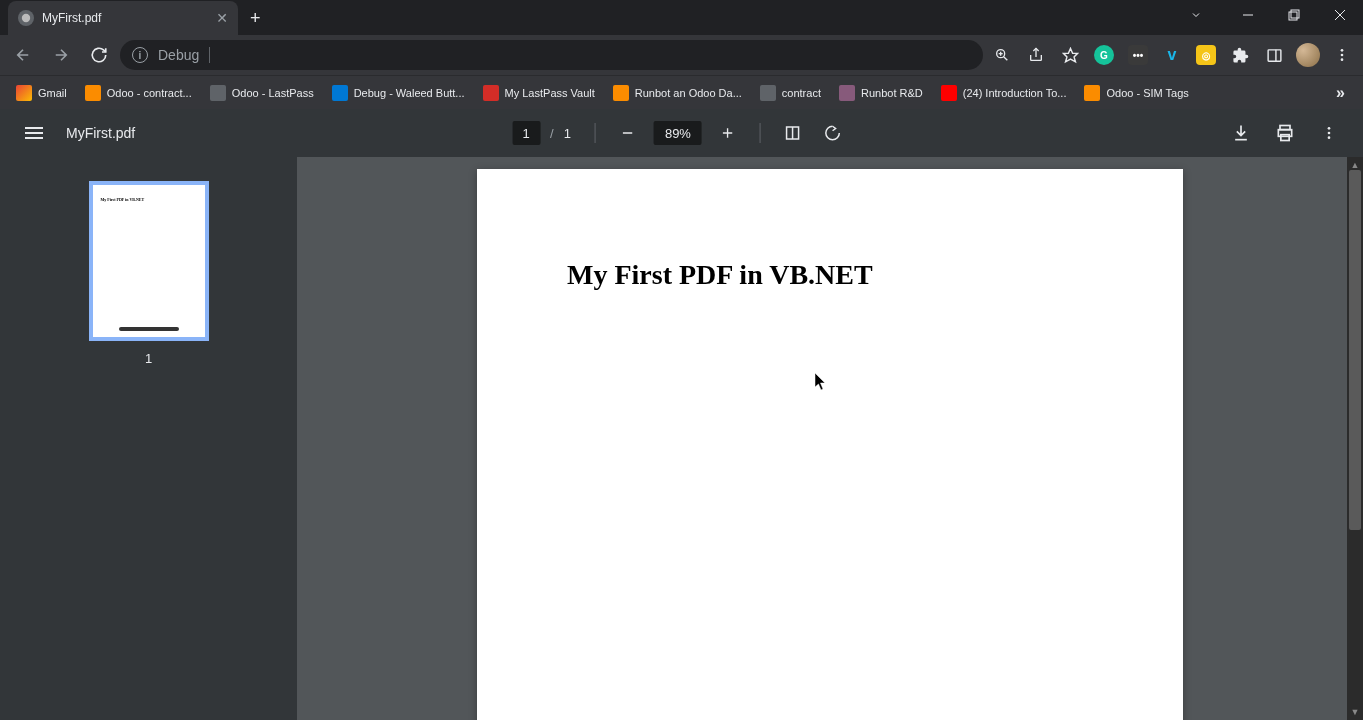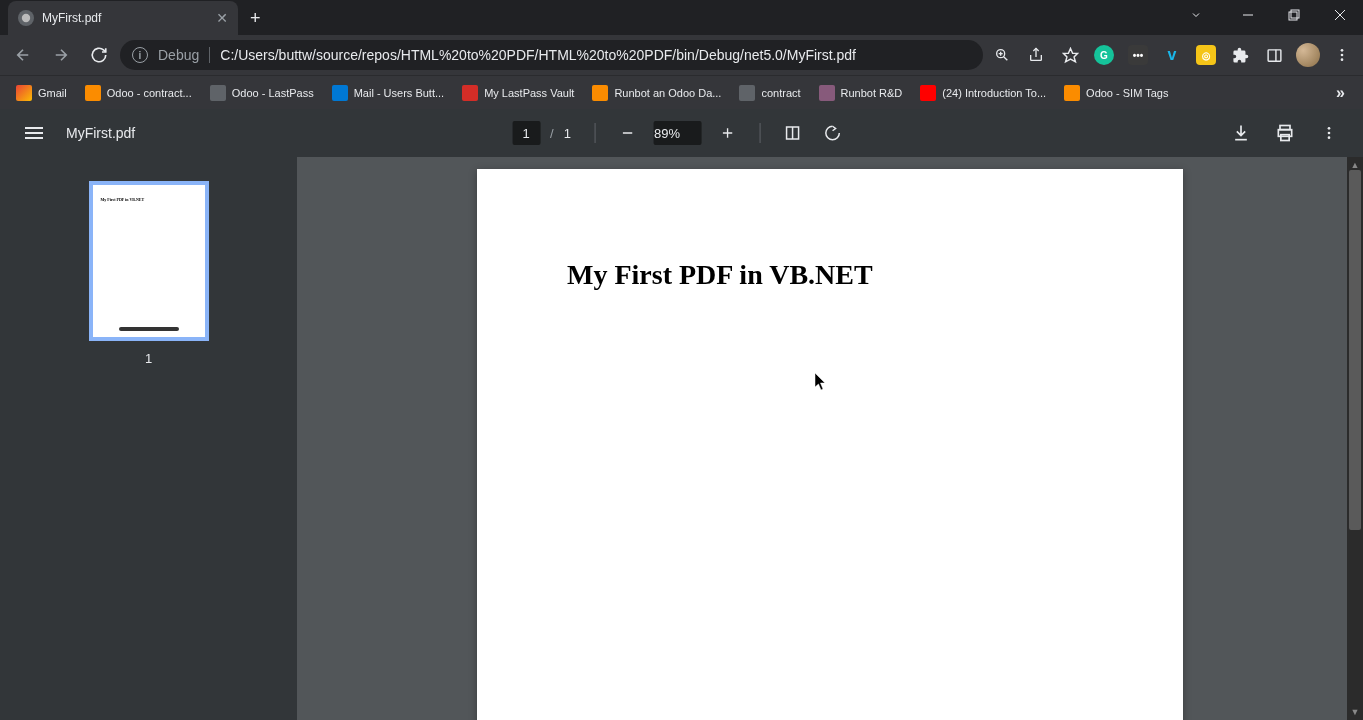--- a/index.html
+++ b/index.html
@@ -40,21 +40,21 @@
 .hamburger { width: 36px; height: 36px; display: flex; align-items: center; justify-content: center; cursor: pointer; }
 .hamburger-lines { display:flex;flex-direction:column;gap:3px;}
 .hamburger-lines span{width:18px;height:2px;background:#e8eaed;}
 .pdf-filename { margin-left: 14px; font-size: 14px; font-weight: 500; }
 .pdf-center { position: absolute; left: 50%; transform: translateX(-50%); display: flex; align-items: center; gap: 4px; }
 .page-input { width: 28px; height: 24px; background: #191b1c; color: #e8eaed; text-align: center; border: none; font-size: 13px; border-radius:2px;}
 .page-sep { color: #9aa0a6; margin: 0 6px; font-size: 13px; }
 .page-total { font-size: 13px; margin-right: 10px; }
 .tb-divider { width: 1px; height: 20px; background: #5f6368; margin: 0 10px; }
 .tb-btn { width: 36px; height: 36px; display: flex; align-items: center; justify-content: center; cursor: pointer; color: #e8eaed; }
-.zoom-level { width: 48px; height: 24px; background: #191b1c; color: #e8eaed; border: none; font-size: 13px; border-radius:2px;margin:0 4px;}
+.zoom-level { width: 48px; height: 24px; background: #191b1c; color: #e8eaed; text-align: center; border: none; font-size: 13px; border-radius:2px;margin:0 4px;}
 .pdf-right { margin-left: auto; display: flex; gap: 8px; }
 
 
 .pdf-viewer { position: absolute; top: 157px; bottom: 0; left: 0; right: 0; background: #525659; display: flex; }
 .sidebar { width: 297px; background: #323639; overflow: auto; display: flex; flex-direction: column; align-items: center; padding-top: 24px; }
 .thumb-wrap { display: flex; flex-direction: column; align-items: center; }
 .thumb { width: 120px; height: 160px; background: #fff; border: 4px solid #8ab4f8; cursor: pointer; position: relative; padding: 12px 8px; }
 .thumb-content { font-size: 4px; font-weight: bold; font-family: "Times New Roman", serif; color: #000; }
 .thumb-footer { position: absolute; bottom: 6px; left: 50%; transform: translateX(-50%); width: 60px; height: 4px; background: #333; border-radius: 2px; }
 .thumb-label { color: #e8eaed; font-size: 13px; margin-top: 10px; }
@@ -121,21 +121,20 @@
   </div>
   <div class="nav-btn enabled">
     <svg width="18" height="18" viewBox="0 0 24 24" fill="none" stroke="currentColor" stroke-width="2.2">
         <path d="M21 12a9 9 0 11-3-6.7L21 8"></path>
         <path d="M21 3v5h-5"></path>
       </svg>
   </div>
   <div class="url-box">
     <span class="url-info">i</span>
     <span class="url-scheme">Debug</span>
-    <span class="url-text">C:/Users/buttw/source/repos/HTML%20to%20PDF/HTML%20to%20PDF/bin/Debug/net5.0/MyFirst.pdf</span>
   </div>
   <div class="addr-icons">
     <div class="addr-icon">
       <svg width="16" height="16" viewBox="0 0 24 24" fill="none" stroke="currentColor" stroke-width="2">
           <circle cx="10" cy="10" r="6"></circle>
           <line x1="20" y1="20" x2="14.5" y2="14.5"></line>
           <line x1="10" y1="7" x2="10" y2="13"></line>
           <line x1="7" y1="10" x2="13" y2="10"></line>
         </svg>
     </div>
@@ -196,21 +195,21 @@
     <div class="bm">
       <span class="bm-icon" style="background: linear-gradient(135deg, rgb(251, 140, 0), rgb(251, 140, 0));"></span>
       <span>Odoo - contract...</span>
     </div>
     <div class="bm">
       <span class="bm-icon" style="background: linear-gradient(135deg, rgb(95, 99, 104), rgb(95, 99, 104));"></span>
       <span>Odoo - LastPass</span>
     </div>
     <div class="bm">
       <span class="bm-icon" style="background: linear-gradient(135deg, rgb(0, 120, 212), rgb(0, 120, 212));"></span>
-      <span>Mail - Users Butt...</span>
+      <span>Debug - Waleed Butt...</span>
     </div>
     <div class="bm">
       <span class="bm-icon" style="background: linear-gradient(135deg, rgb(211, 45, 39), rgb(211, 45, 39));"></span>
       <span>My LastPass Vault</span>
     </div>
     <div class="bm">
       <span class="bm-icon" style="background: linear-gradient(135deg, rgb(251, 140, 0), rgb(251, 140, 0));"></span>
       <span>Runbot an Odoo Da...</span>
     </div>
     <div class="bm">

